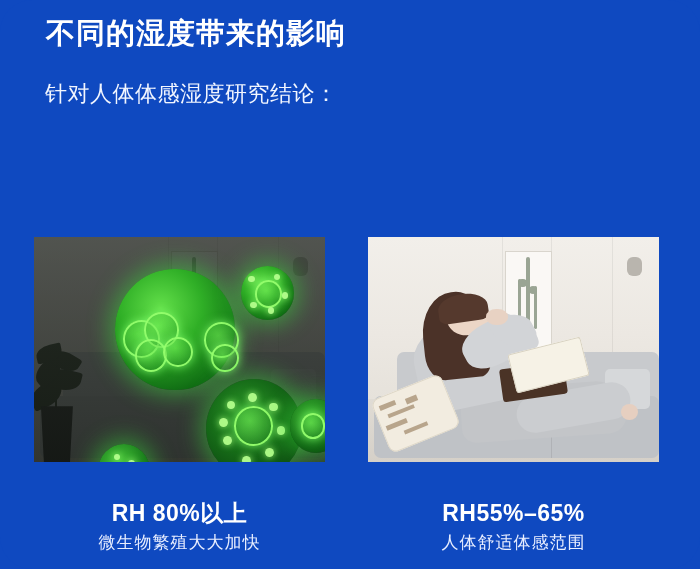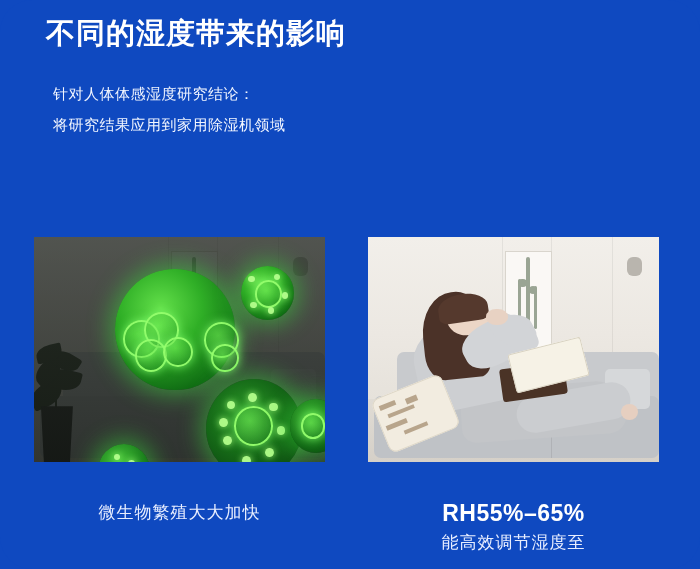--- a/index.html
+++ b/index.html
@@ -14,22 +14,22 @@
 
   
   .headline{
     position:absolute;left:46px;top:16px;
     font-size:29px;font-weight:bold;color:#ffffff;
     letter-spacing:1px;line-height:1.2;white-space:nowrap;
   }
 
   
   .body-copy{
-    position:absolute;left:53px;top:78px;
-    color:#f2f6ff;font-size:15px;line-height:31px;letter-spacing:.5px;
+    position:absolute;left:45px;top:78px;
+    color:#f2f6ff;font-size:22px;line-height:31px;letter-spacing:.5px;
   }
   .body-copy .ln{white-space:nowrap;display:block;}
   .body-copy .b{font-weight:bold;color:#ffffff;}
 
   
   .panel{position:absolute;top:237px;width:291px;height:225px;overflow:hidden;}
   .panel.left{left:34px;}
   .panel.right{left:368px;}
 
   .scene{position:absolute;inset:0;overflow:hidden;}
@@ -141,21 +141,20 @@
 </style>
 </head>
 <body>
 
 <div class="page">
 
   <div class="headline">不同的湿度带来的影响</div>
 
   <div class="body-copy">
     <span class="ln">针对人体体感湿度研究结论：</span>
-    <span class="ln">将研究结果应用到家用除湿机领域</span>
   </div>
 
   <div class="panel left">
     <div class="scene">
       <div class="wall"></div>
       <div class="wall-seam seam1"></div>
       <div class="wall-seam seam2"></div>
       <div class="wall-seam seam3"></div>
       <div class="floor"></div>
       <div class="artframe"></div>
@@ -271,21 +270,22 @@
             <i class="p2"></i>
             <i class="p3"></i>
             <i class="p4"></i>
             <i class="p5"></i>
         </div>
       </div>
     </div>
   </div>
 
   <div class="cap left">
+    <div class="main">RH 80%以上</div>
     <div class="sub">微生物繁殖大大加快</div>
   </div>
 
   <div class="cap right">
     <div class="main">RH55%–65%</div>
-    <div class="sub">能高效调节湿度至</div>
+    <div class="sub">人体舒适体感范围</div>
   </div>
 
 </div>
 
 </body></html>

